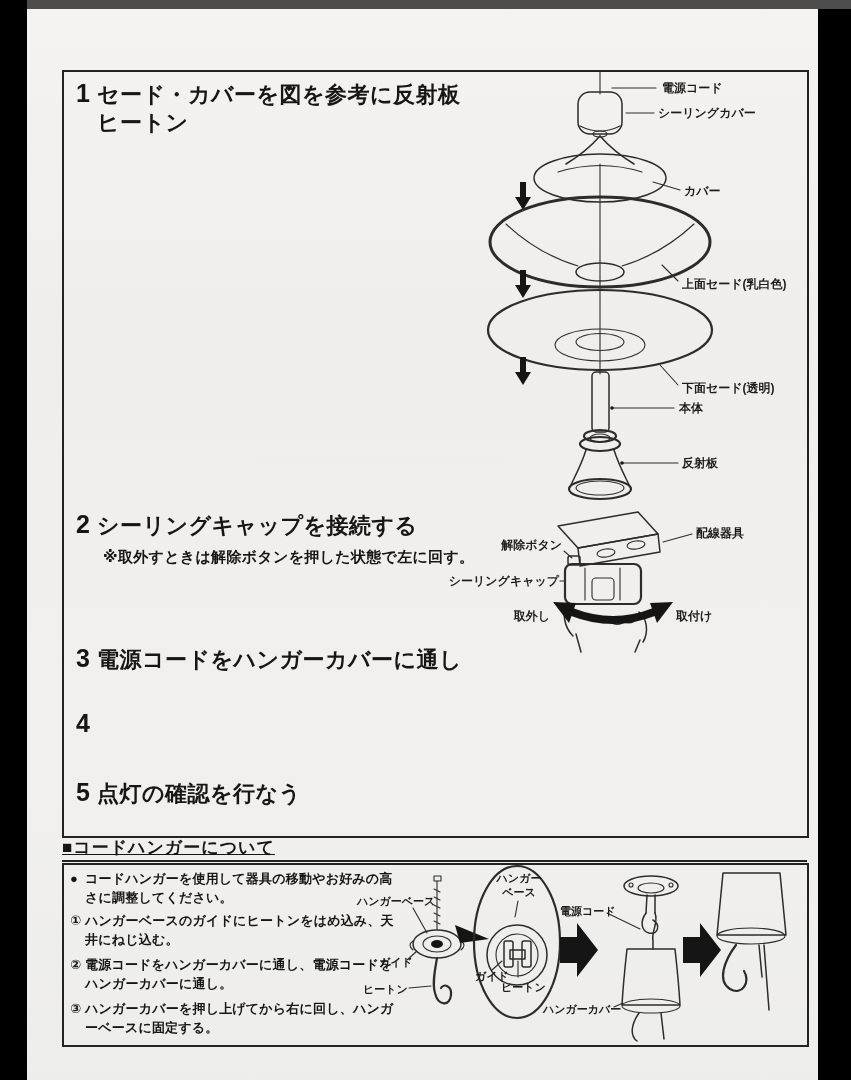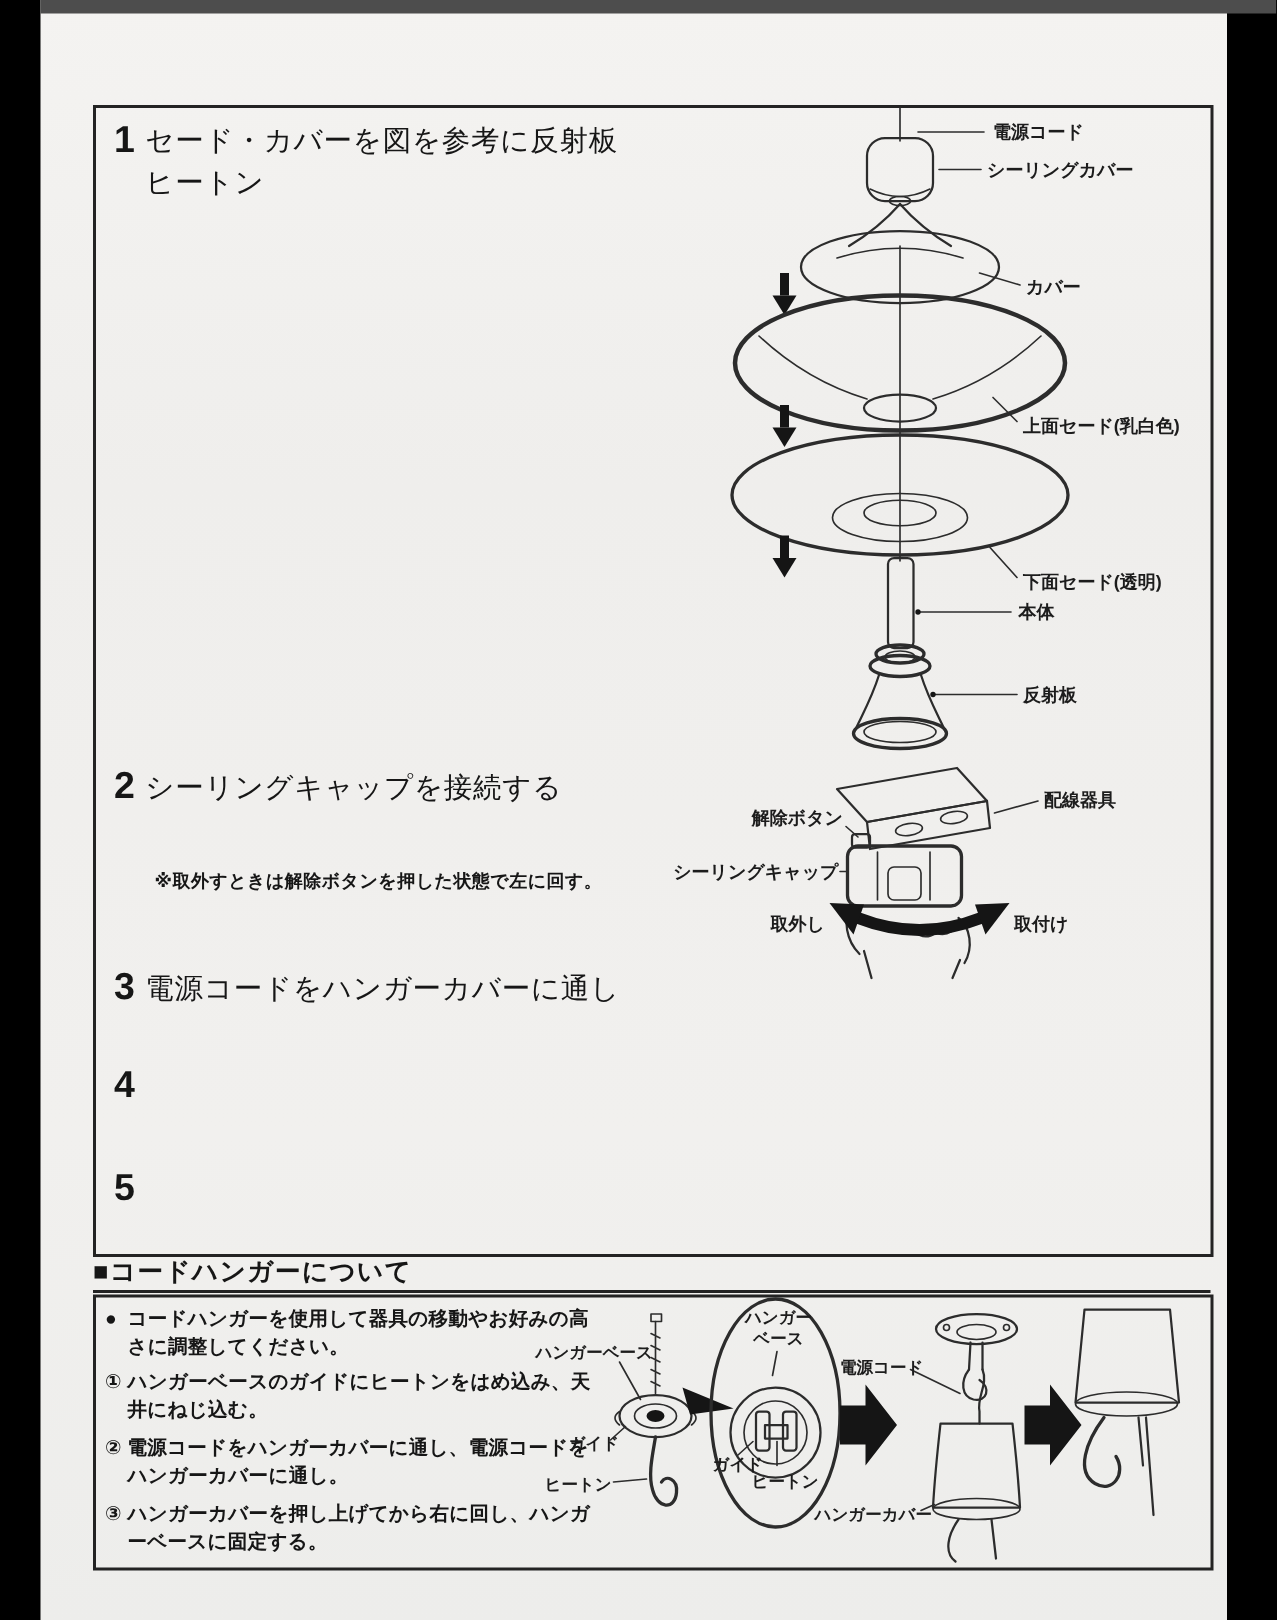--- a/index.html
+++ b/index.html
@@ -5,25 +5,25 @@
   html,body{margin:0;padding:0;background:#000;}
   .page{position:relative;width:851px;height:1080px;background:#000;overflow:hidden;
         font-family:"Liberation Sans","DejaVu Sans",sans-serif;color:#161616;}
   .scanwrap{position:absolute;inset:0;filter:blur(0.3px);}
   .paper{position:absolute;left:27px;top:0;width:791px;height:1080px;
          background:linear-gradient(180deg,#f4f3f1 0%,#efeeec 30%,#f1f0ee 70%,#ededeb 100%);}
   .topbar{position:absolute;left:27px;top:0;width:824px;height:9px;background:#4d4d4d;}
   .mainbox{position:absolute;left:62px;top:70px;width:743px;height:764px;border:2.5px solid #232323;}
   .hangerbox{position:absolute;left:62px;top:863px;width:743px;height:180px;border:2px solid #232323;}
   .sectionheader{position:absolute;left:62px;top:836px;width:745px;height:22px;
-                 font-size:17px;font-weight:700;letter-spacing:1px;border-bottom:2.5px solid #232323;padding-bottom:2px;}
+                 font-size:17px;font-weight:700;letter-spacing:1px;border-bottom:2.5px solid #232323;padding-bottom:2px;text-decoration:underline;}
   .step{position:absolute;display:flex;align-items:flex-start;white-space:nowrap;}
   .step-num{font-size:25px;font-weight:700;line-height:26px;margin-right:7px;}
-  .step-title{font-size:19px;font-weight:400;line-height:28px;letter-spacing:0.5px;padding-top:1px;}
-  .note{position:absolute;font-size:12px;font-weight:700;letter-spacing:0.3px;margin-top:31px;}
+  .step-title{font-size:22px;font-weight:700;line-height:28px;letter-spacing:0.5px;padding-top:1px;}
+  .note{position:absolute;font-size:15px;font-weight:700;letter-spacing:0.3px;}
   .h-item{position:absolute;left:70px;width:326px;display:flex;font-size:13px;font-weight:600;line-height:19px;}
   .h-marker{flex:0 0 15px;}
   .h-text{flex:1;letter-spacing:0.2px;font-family:Liberation Serif, serif;}
   svg{position:absolute;overflow:visible;}
   svg text{font-family:"Liberation Sans","DejaVu Sans",sans-serif;font-weight:600;fill:#1c1c1c;}
   .lbl{font-size:12px;}
   .lbl-s{font-size:11px;}
   .stroke{fill:none;stroke:#2c2c2c;stroke-width:1.5;stroke-linecap:round;stroke-linejoin:round;}
   .thin{stroke-width:1.1;}
   .bold2{stroke-width:2.2;}
@@ -153,20 +153,21 @@
 
   <div class="step" style="left:76px;top:645px;">
     <span class="step-num">3</span>
     <span class="step-title">電源コードをハンガーカバーに通し</span>
   </div>
   <div class="step" style="left:76px;top:710px;">
     <span class="step-num">4</span>
   </div>
   <div class="step" style="left:76px;top:779px;">
     <span class="step-num">5</span>
+    <span class="step-title">点灯の確認を行なう</span>
   </div>
 
   <div class="sectionheader">■コードハンガーについて</div>
   <div class="hangerbox"></div>
 
   <div class="h-item" style="top:869px;">
     <span class="h-marker">●</span>
     <span class="h-text">コードハンガーを使用して器具の移動やお好みの高さに調整してください。</span>
   </div>
   <div class="h-item" style="top:911px;">

